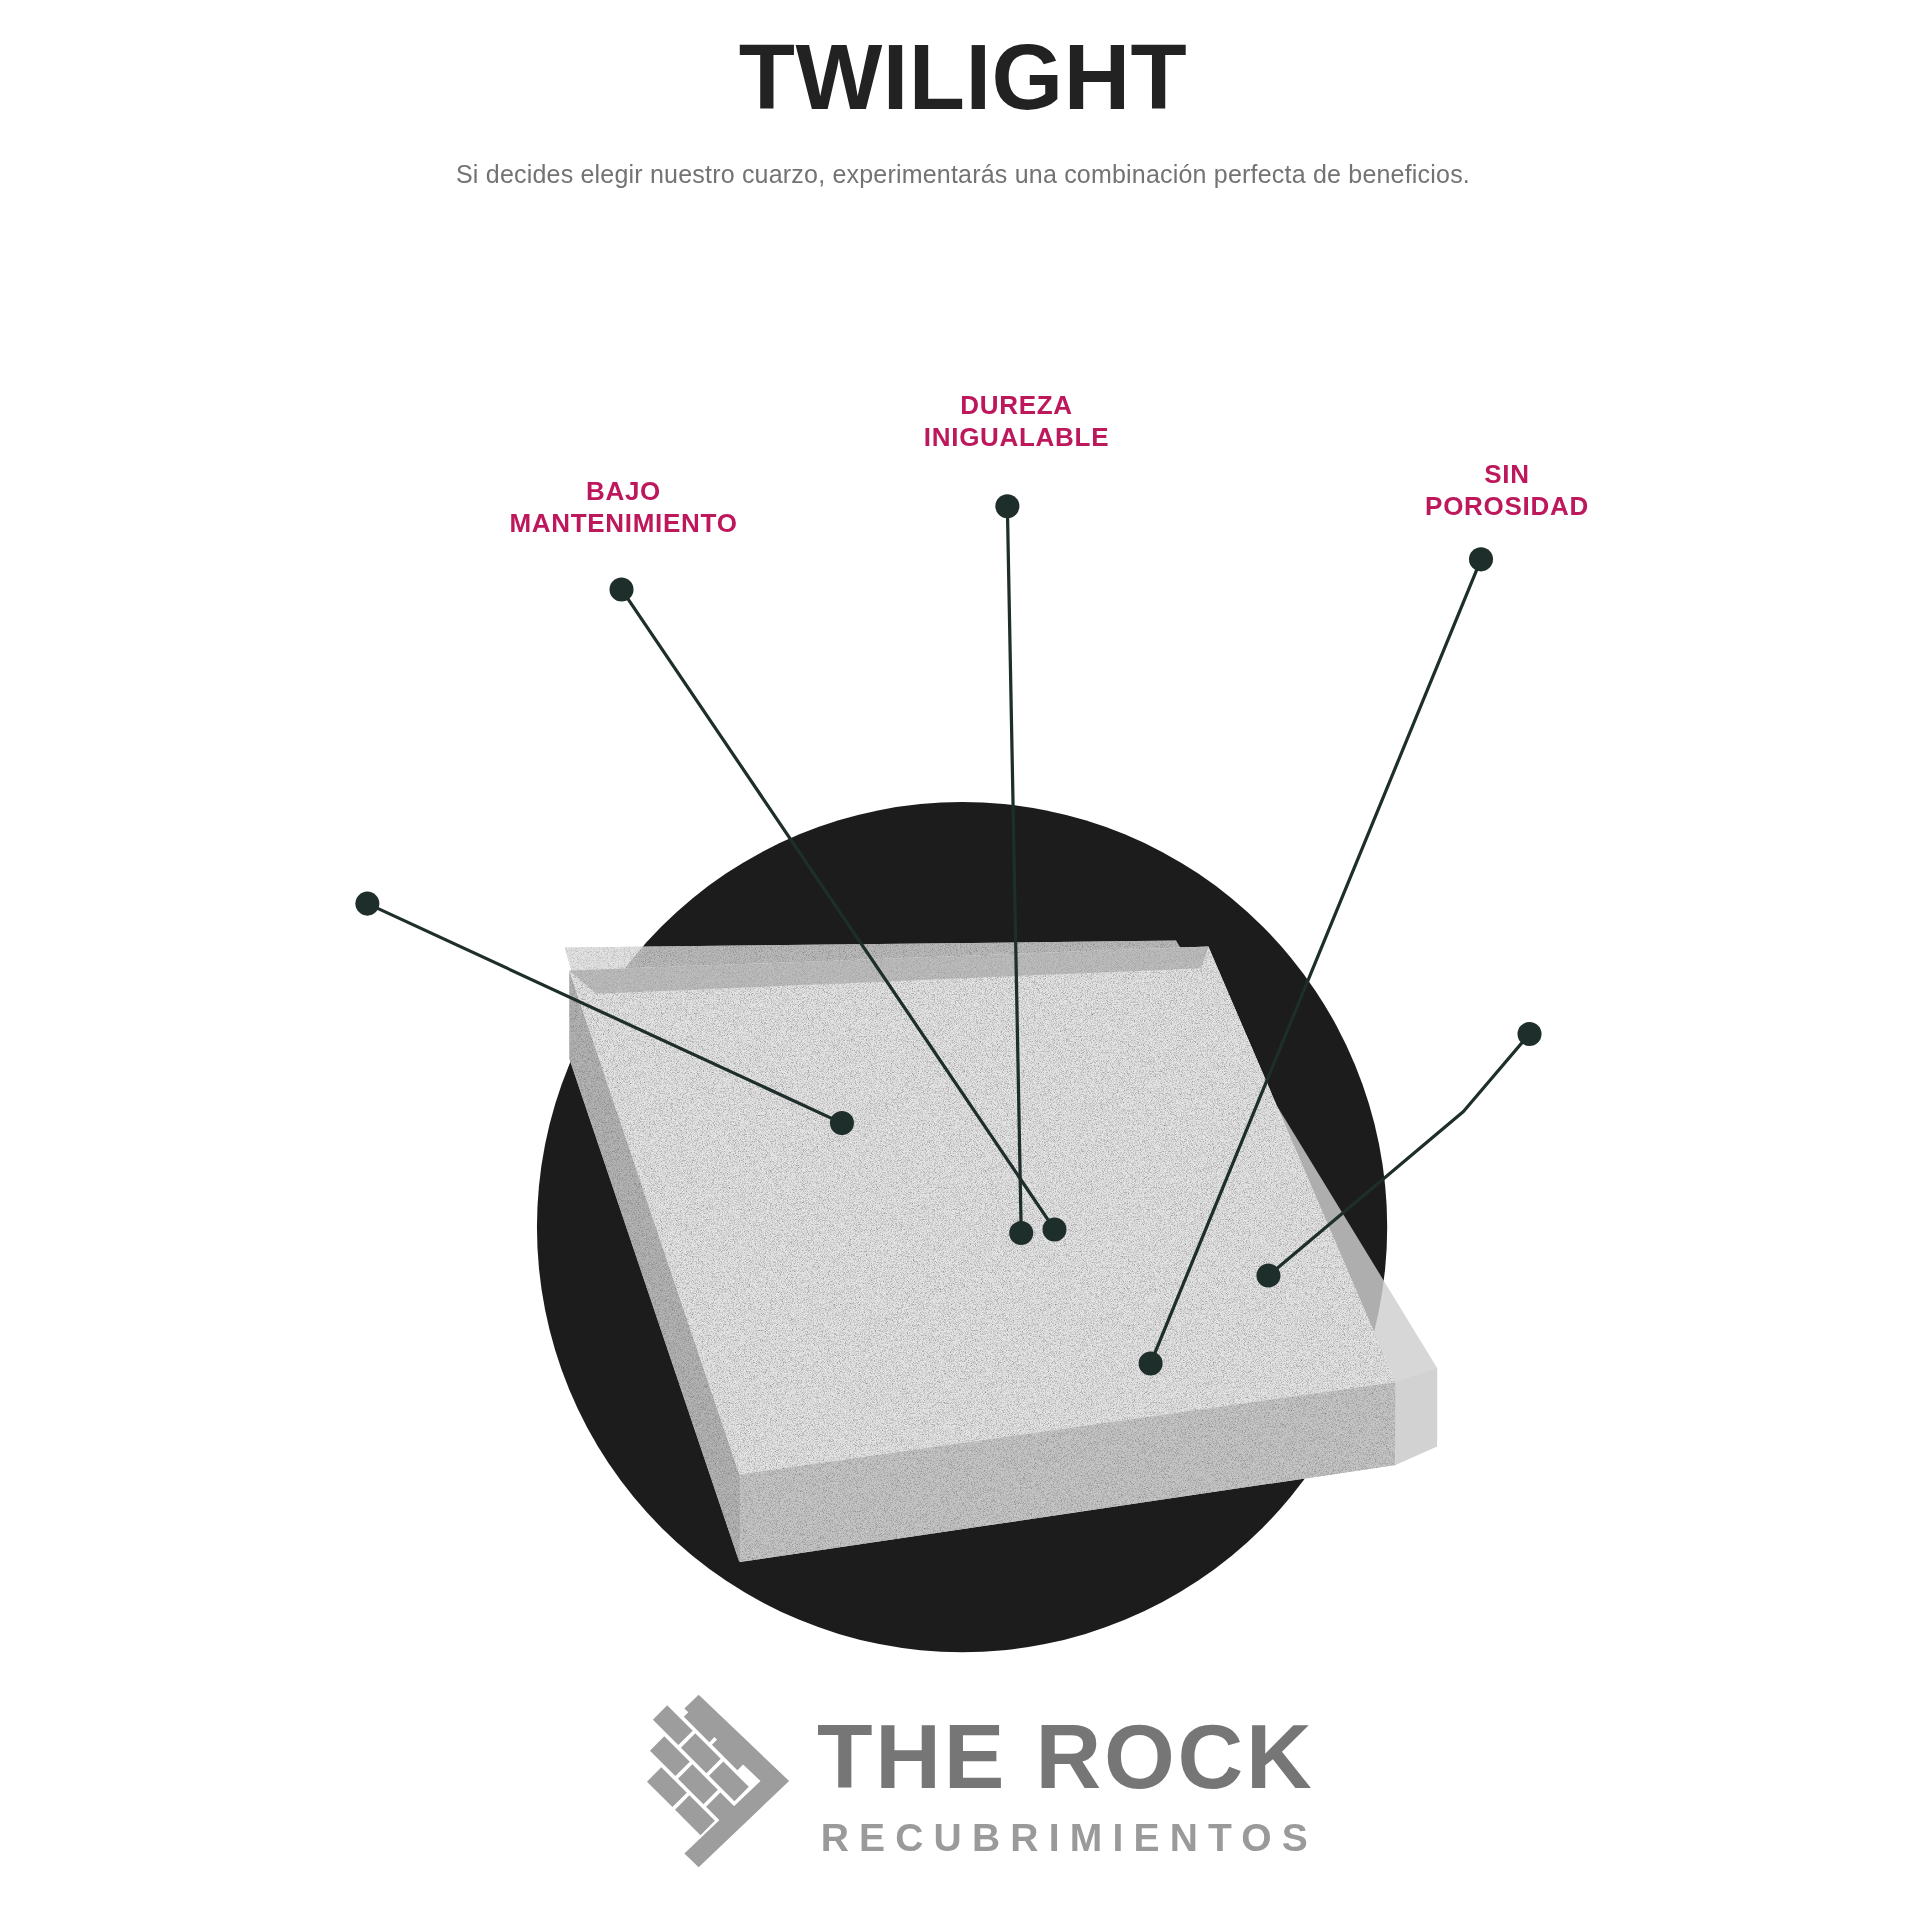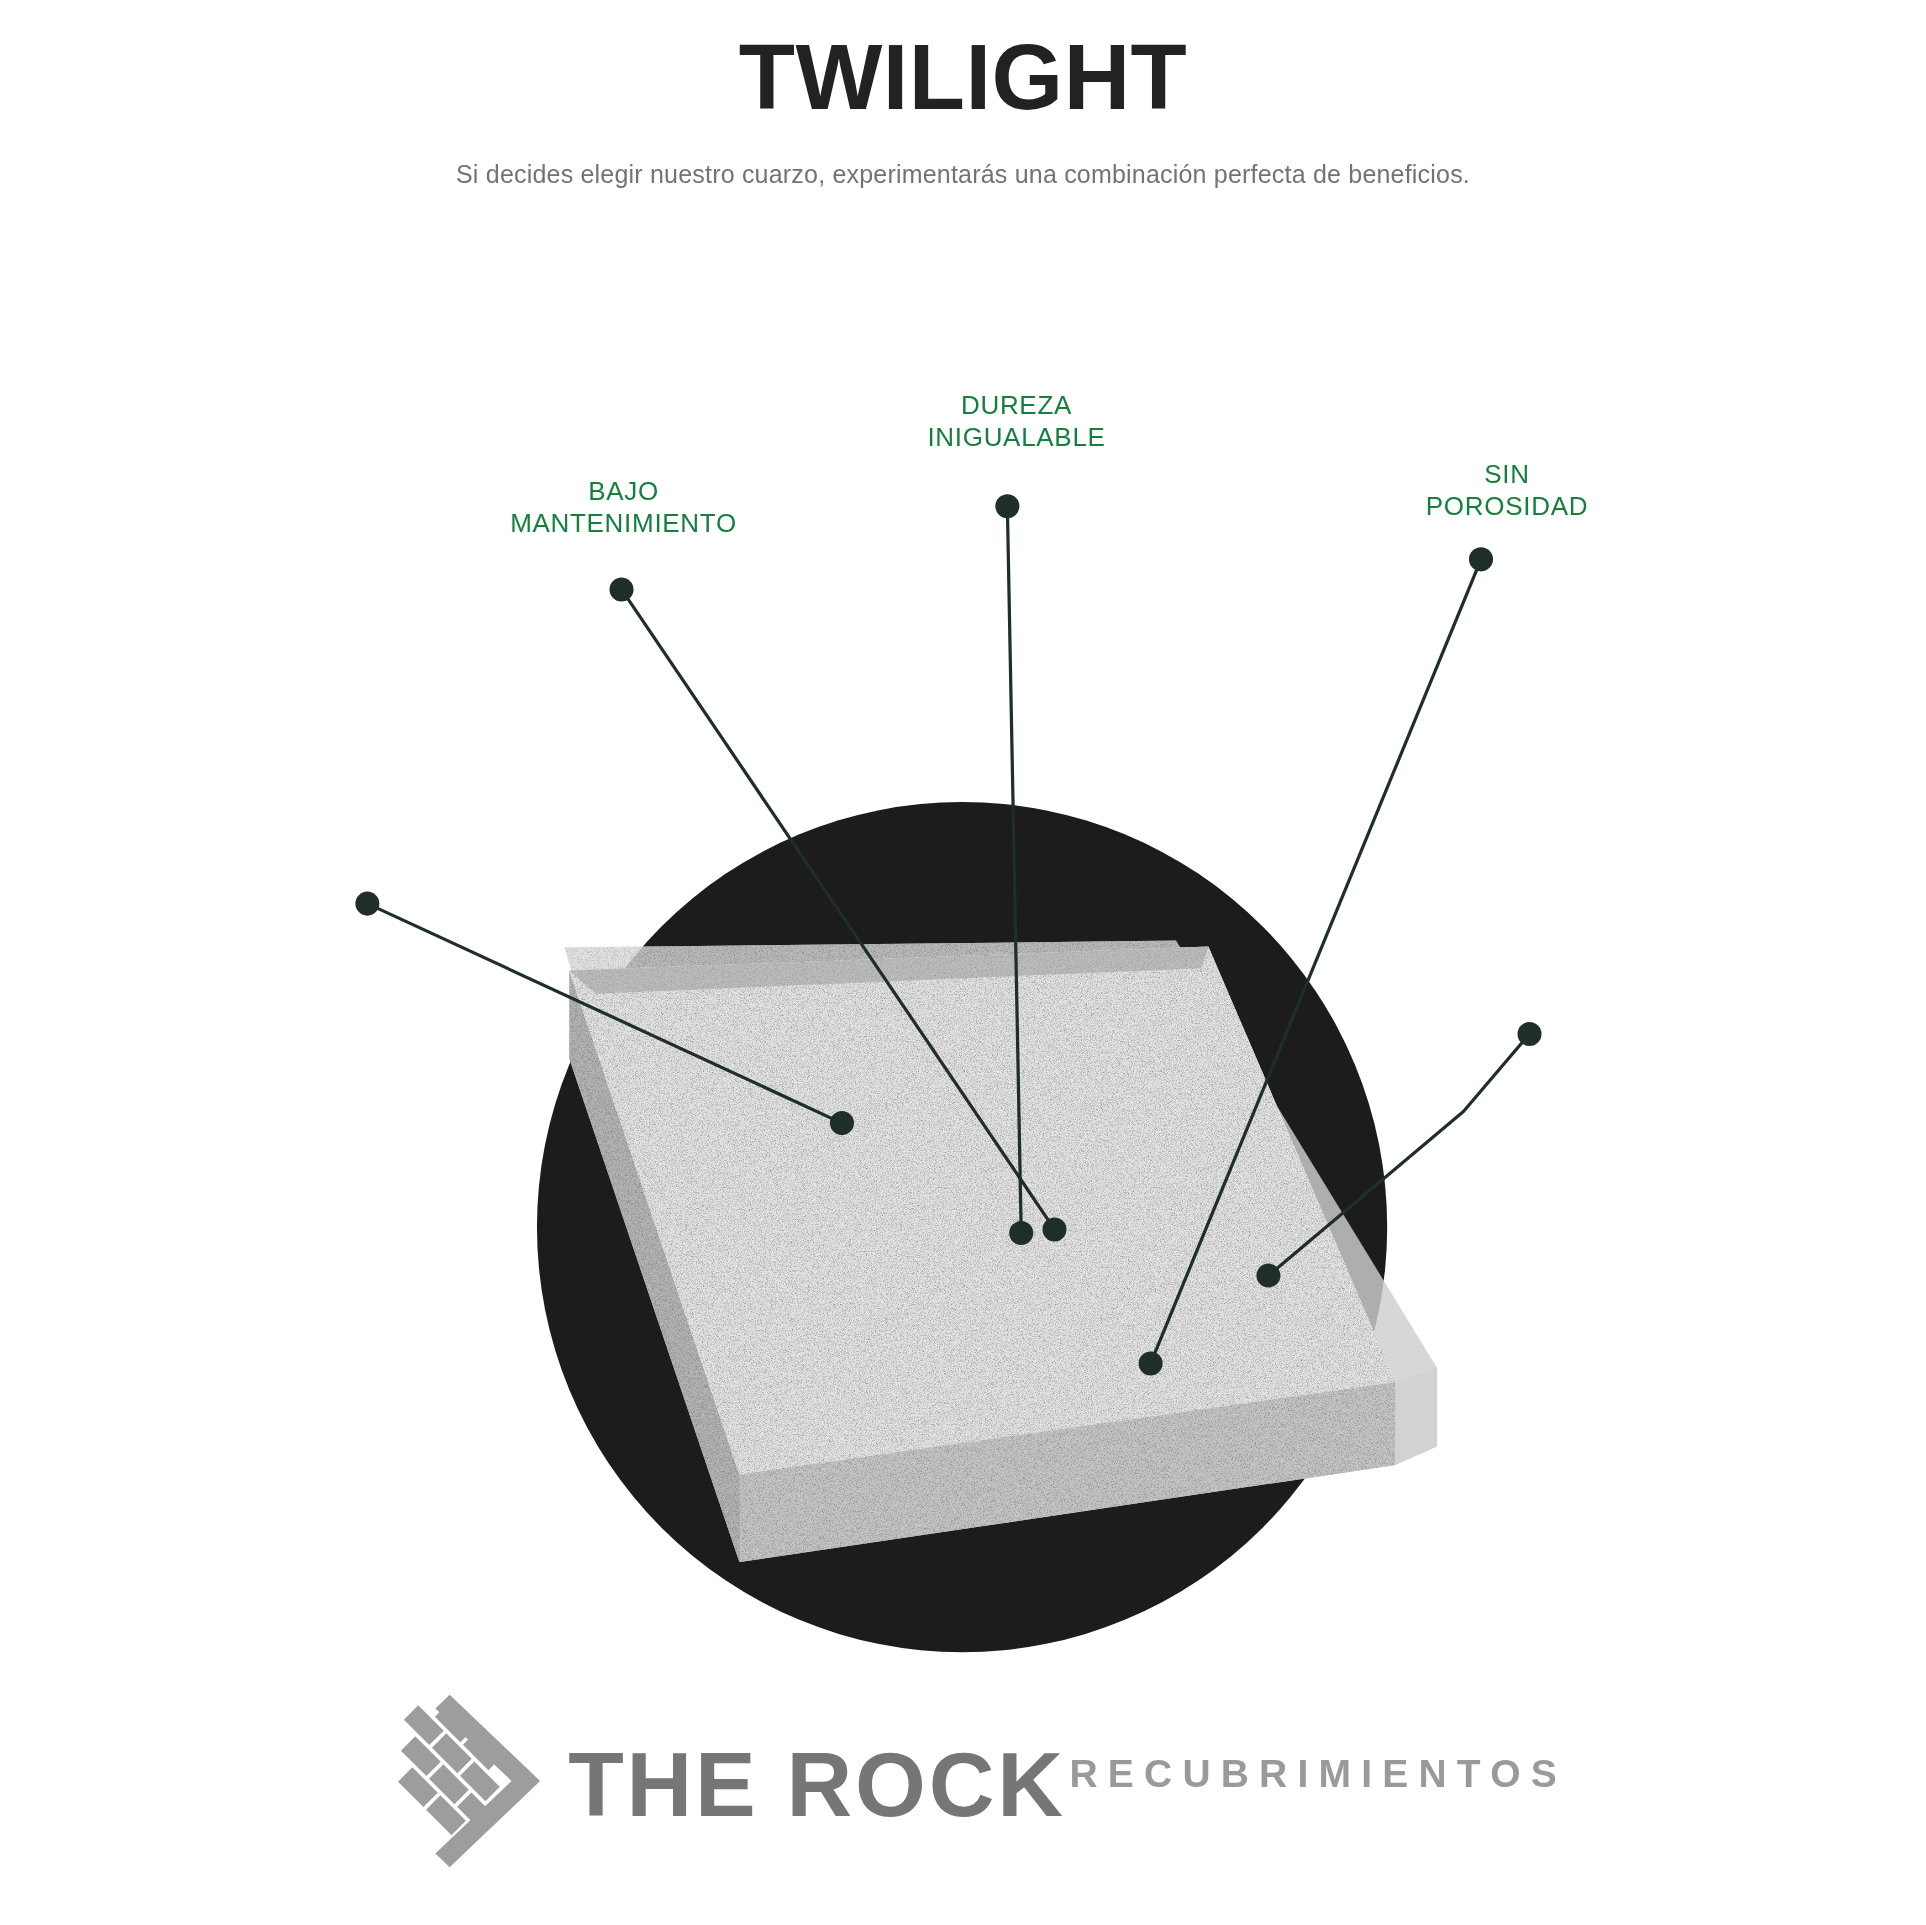--- a/index.html
+++ b/index.html
@@ -65,23 +65,23 @@
     width: 1926px;
     height: 1926px;
     pointer-events: none;
   }
   .stage svg { display: block; }
 
   
   .callout {
     position: absolute;
     font-size: 26px;
-    font-weight: 400;
+    font-weight: 700;
     letter-spacing: 0.7px;
-    color: #15803d;
+    color: #be185d;
     line-height: 1.22;
     white-space: pre-line;
     text-align: center;
   }
   .callout.c-bajo        { left: 462px; top: 476px;  width: 323px; }
   .callout.c-dureza      { left: 864px; top: 390px;   width: 305px; }
   .callout.c-porosidad   { left: 1359px; top: 451px;   width: 296px; margin-top: 8px; }
   .callout.c-disenos     { left: 208px;  top: 790px;  width: 323px; }
   .callout.c-manchas     { left: 1442px; top: 929px;  width: 342px; }
 
@@ -90,21 +90,21 @@
     position: absolute;
     left: 0;
     top: 1691px;
     width: 1926px;
     display: flex;
     align-items: center;
     justify-content: center;
     gap: 24px;
   }
   .logo-mark { width: 185px; height: 180px; flex: 0 0 auto; }
-  .logo-text { display: flex; flex-direction: row; margin-top: 6px; }
+  .logo-text { display: flex; flex-direction: column; margin-top: 6px; }
   .logo-name {
     font-size: 91px;
     font-weight: 700;
     letter-spacing: 2.8px;
     color: #767676;
     line-height: 1.0;
   }
   .logo-sub {
     font-size: 39px;
     font-weight: 700;

